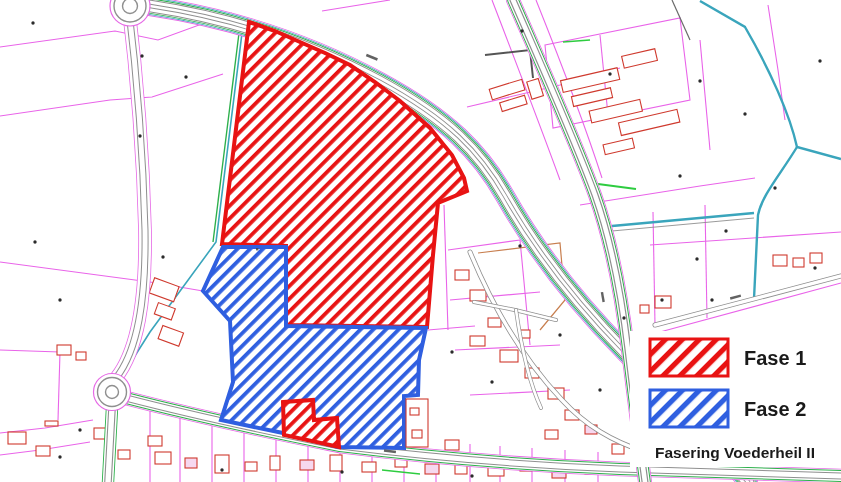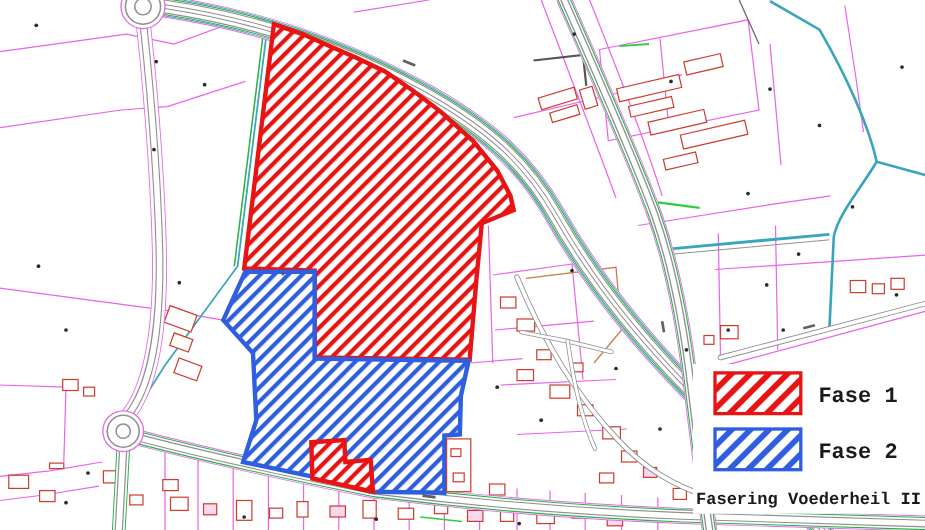--- a/index.html
+++ b/index.html
@@ -1,18 +1,18 @@
 <!DOCTYPE html>
 <html style="--fase1: #e81313; --fase2: #2f5fe0; --parcel_lines: #e964e9; --buildings: #cf3a2e; --roads: #8f8f8f; --road_edge_magenta: #e66ae6; --green_edges: #2db04b; --water_teal: #3aa5bc; --background: #ffffff;"><head>
 <meta charset="utf-8">
 <title>Map</title>
 <style>
   html,body{margin:0;padding:0;background:#fff;}
   .stage{position:relative;width:841px;height:482px;overflow:hidden;background:#fff;
-         font-family:Liberation Mono, monospace;}
+         font-family:Liberation Sans, sans-serif;}
   svg{display:block;}
   
   .p-f1{fill:var(--fase1,#e81313);}
   .p-f2{fill:var(--fase2,#2f5fe0);}
   .a-f1{fill:url(#hatchRed);stroke:var(--fase1,#e81313);stroke-width:4;stroke-linejoin:miter;}
   .a-f2{fill:url(#hatchBlue);stroke:var(--fase2,#2f5fe0);stroke-width:4;stroke-linejoin:miter;}
   .sw-f1{fill:url(#hatchRedL);stroke:var(--fase1,#e81313);stroke-width:3;}
   .sw-f2{fill:url(#hatchBlueL);stroke:var(--fase2,#2f5fe0);stroke-width:3;}
   .rd{fill:none;stroke-linecap:round;stroke-linejoin:round;}
   .par path, .par line{stroke:var(--parcel_lines,#e964e9);stroke-width:1.1;fill:none;}

